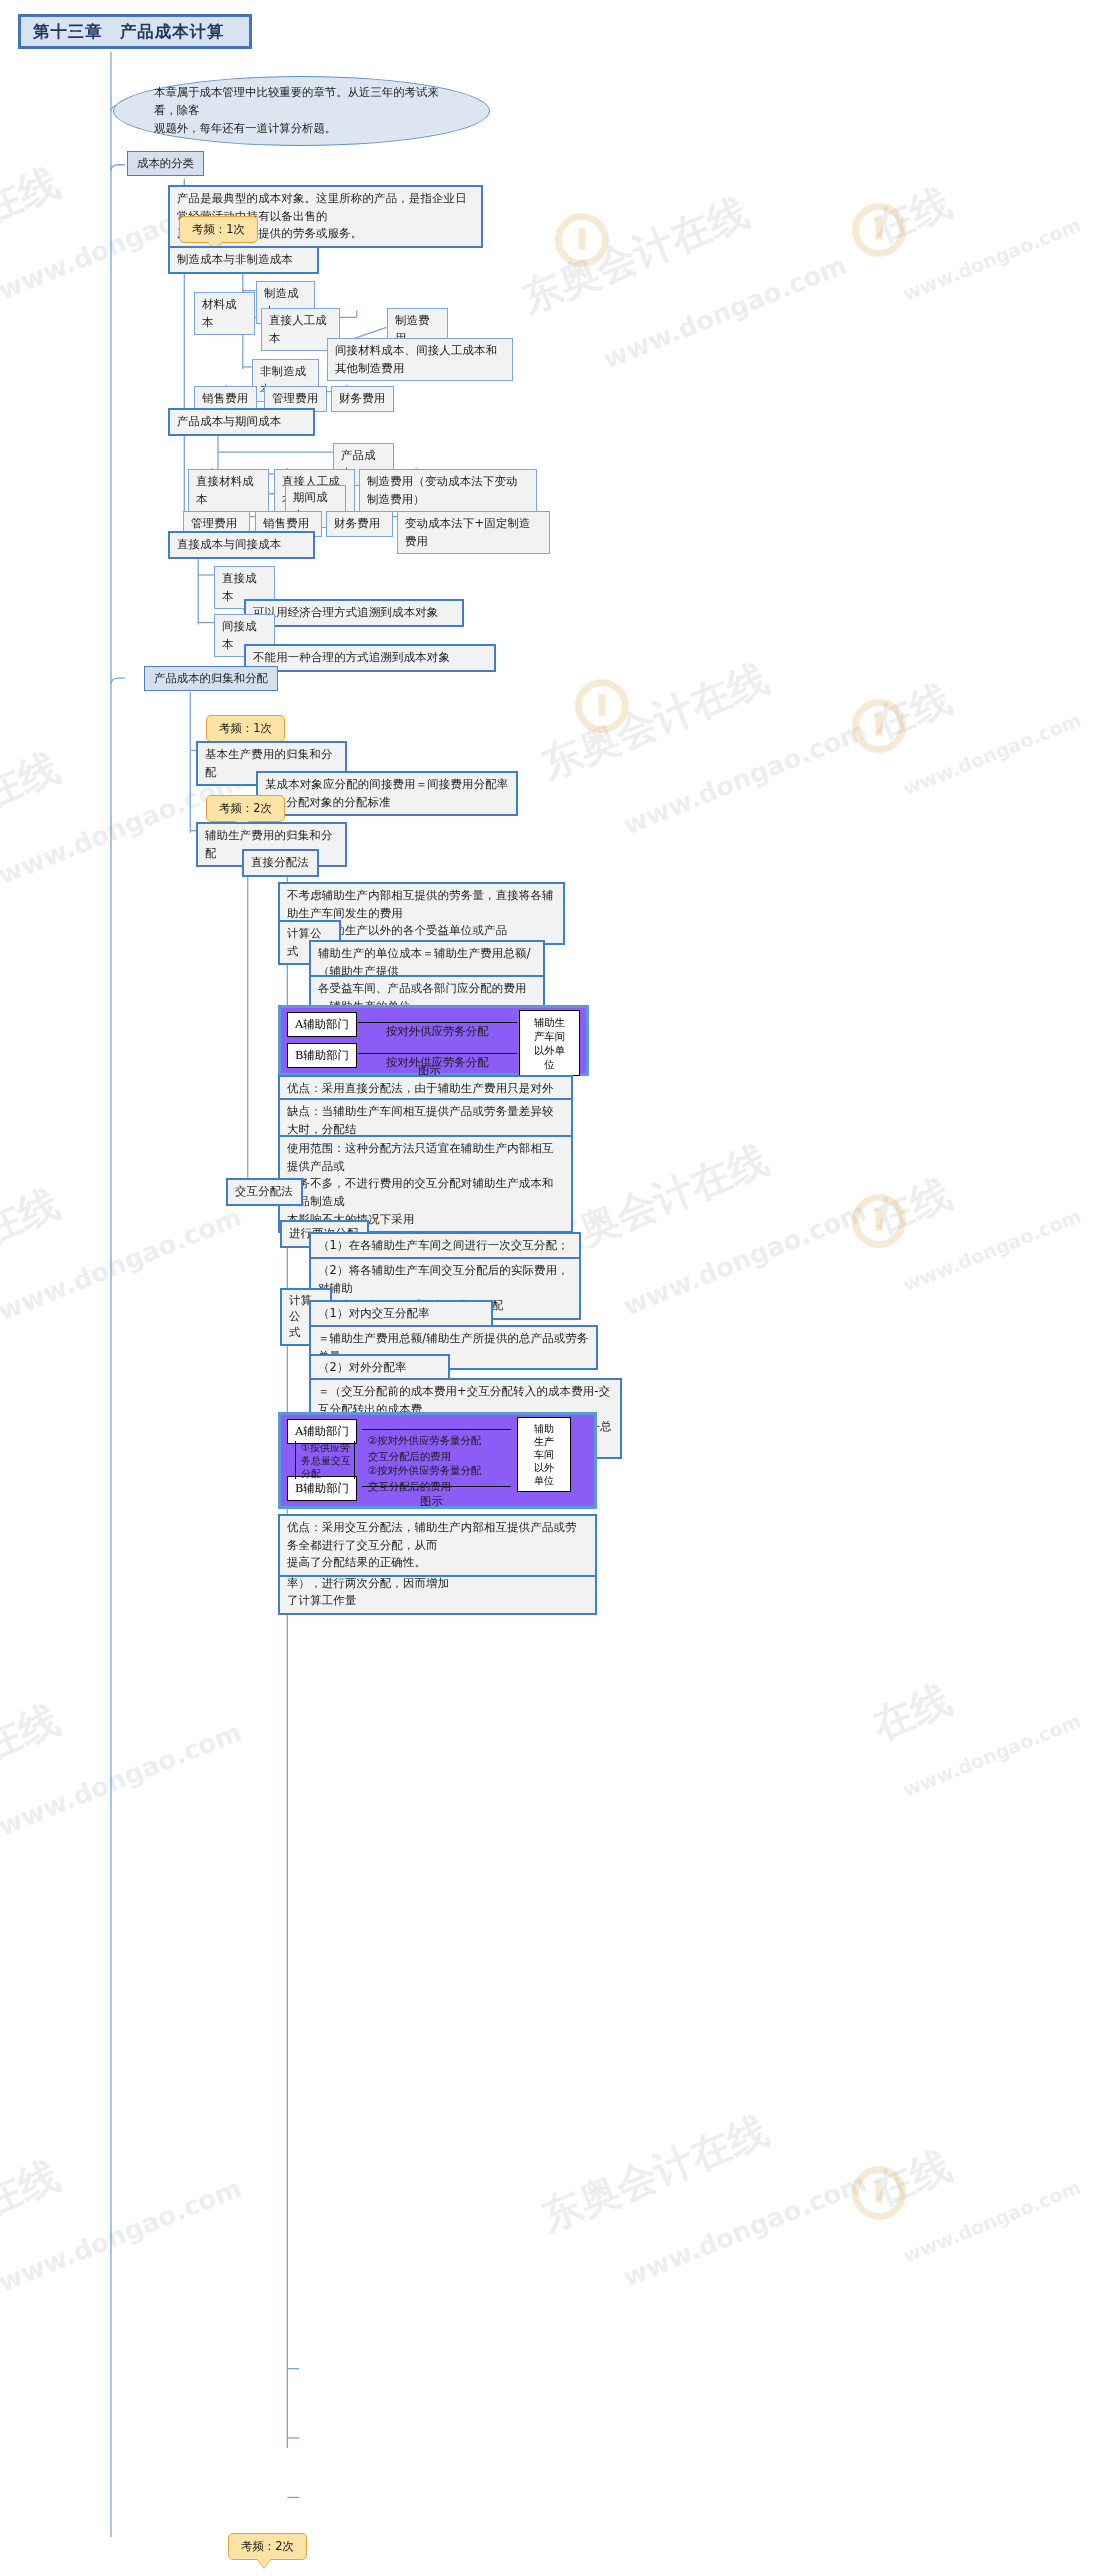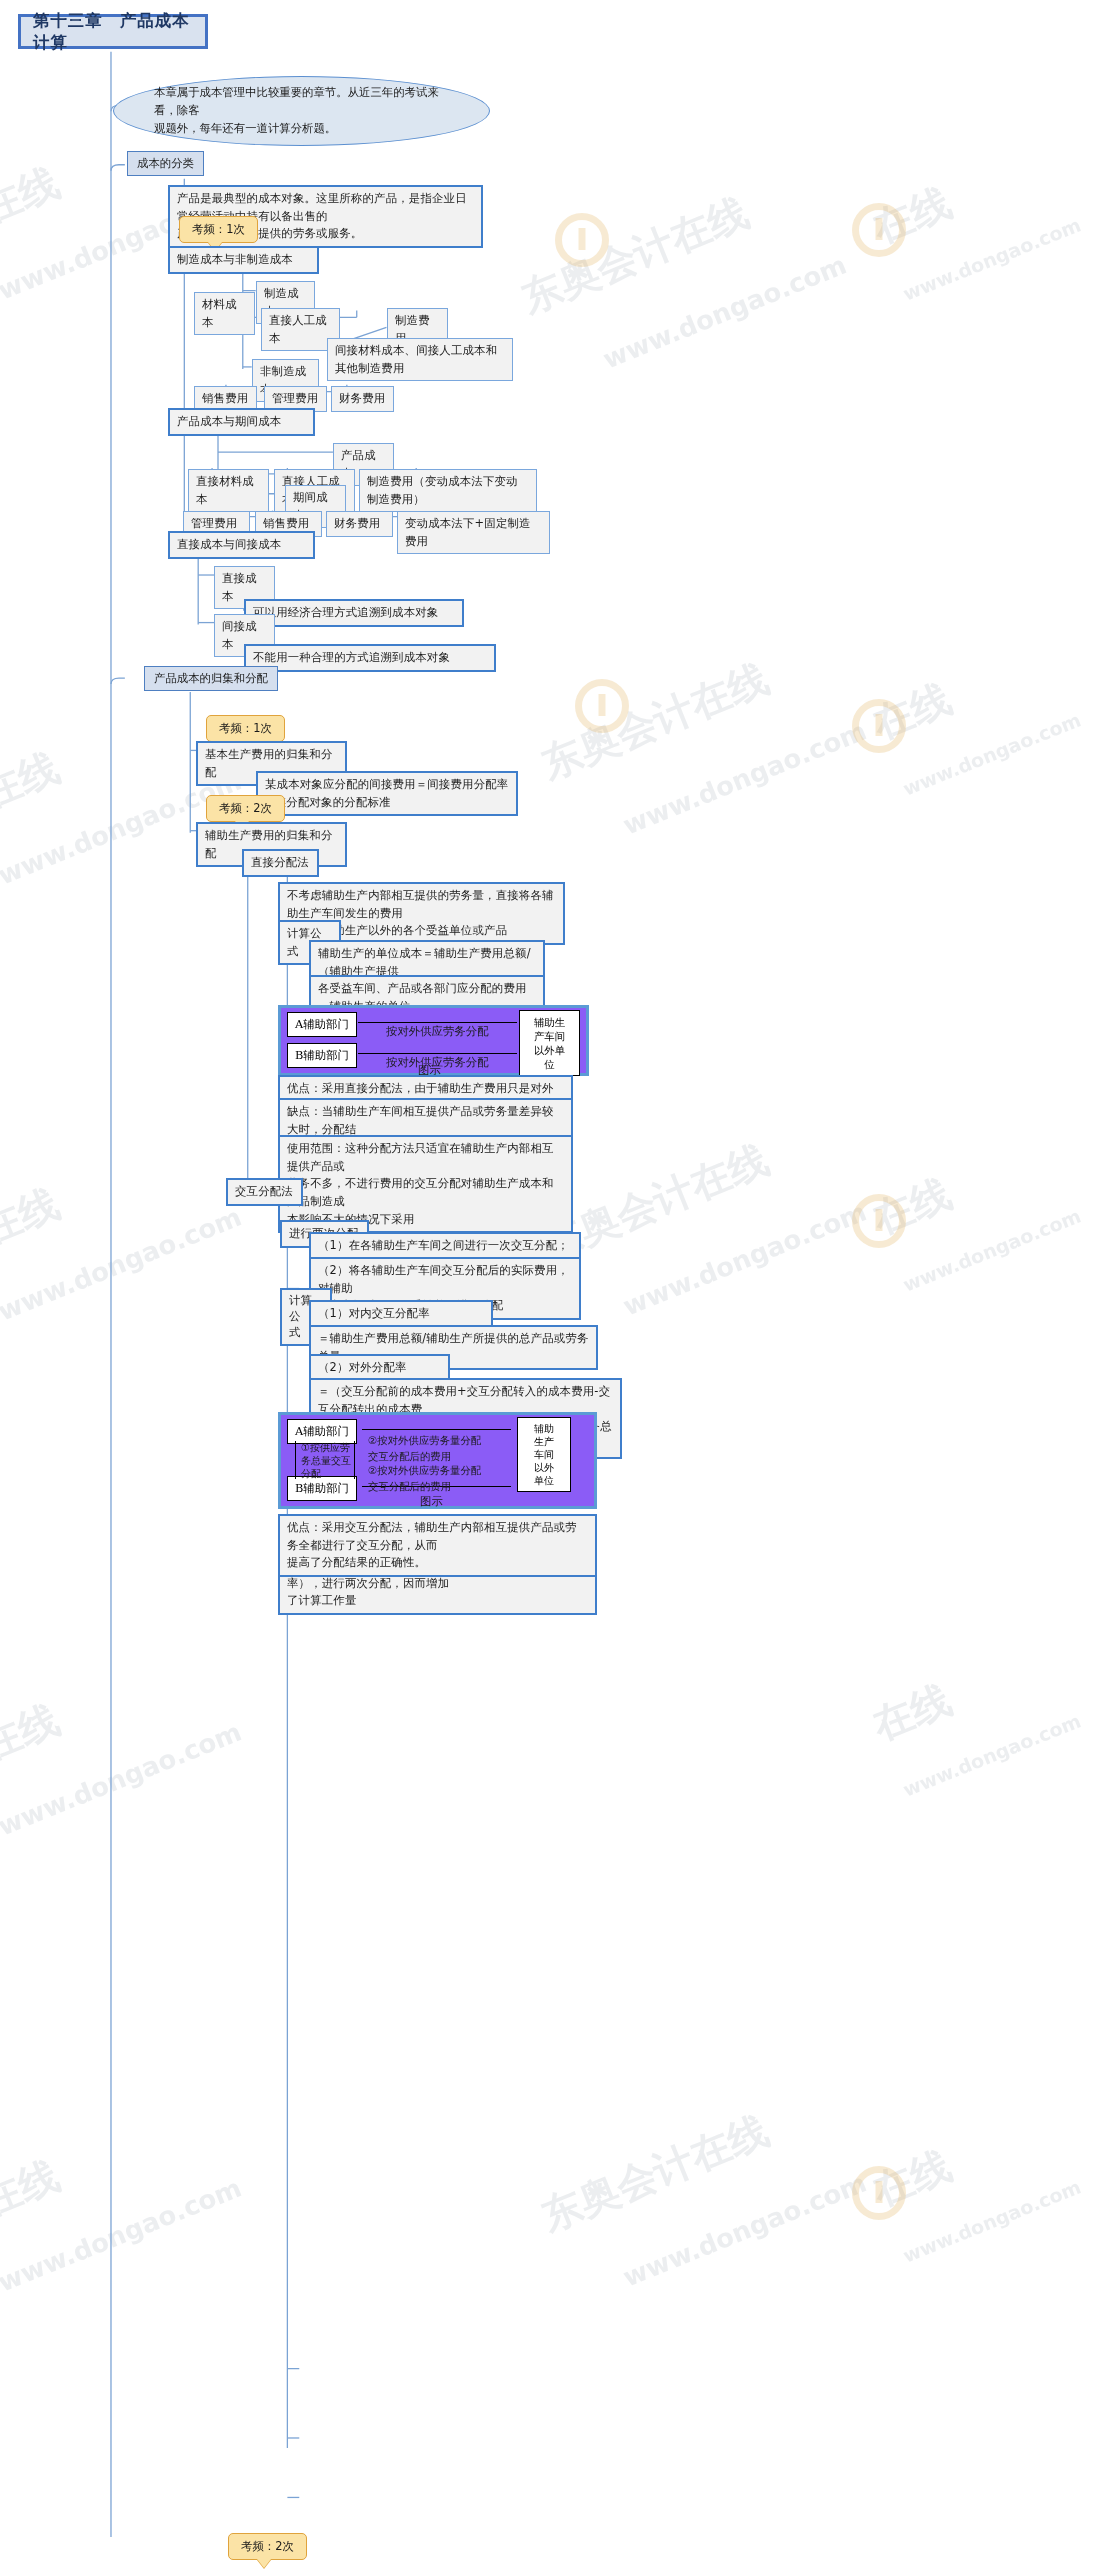--- a/index.html
+++ b/index.html
@@ -61,21 +61,21 @@
     padding: 3px 7px;
     white-space: pre-line;
     letter-spacing: 0.2px;
   }
   .node.thin { border-width: 1px; border-color: #7aa7dd; }
 
   
   .title-box {
     position: absolute;
     left: 18px; top: 14px;
-    width: 190px; height: 35px;
+    width: 234px; height: 35px;
     background: #d9e2ef;
     border: 3px solid #4472c4;
     color: #1f3864;
     font-size: 16.4px;
     font-weight: 700;
     letter-spacing: 1px;
     display: flex; align-items: center;
     padding-left: 12px;
   }
 

